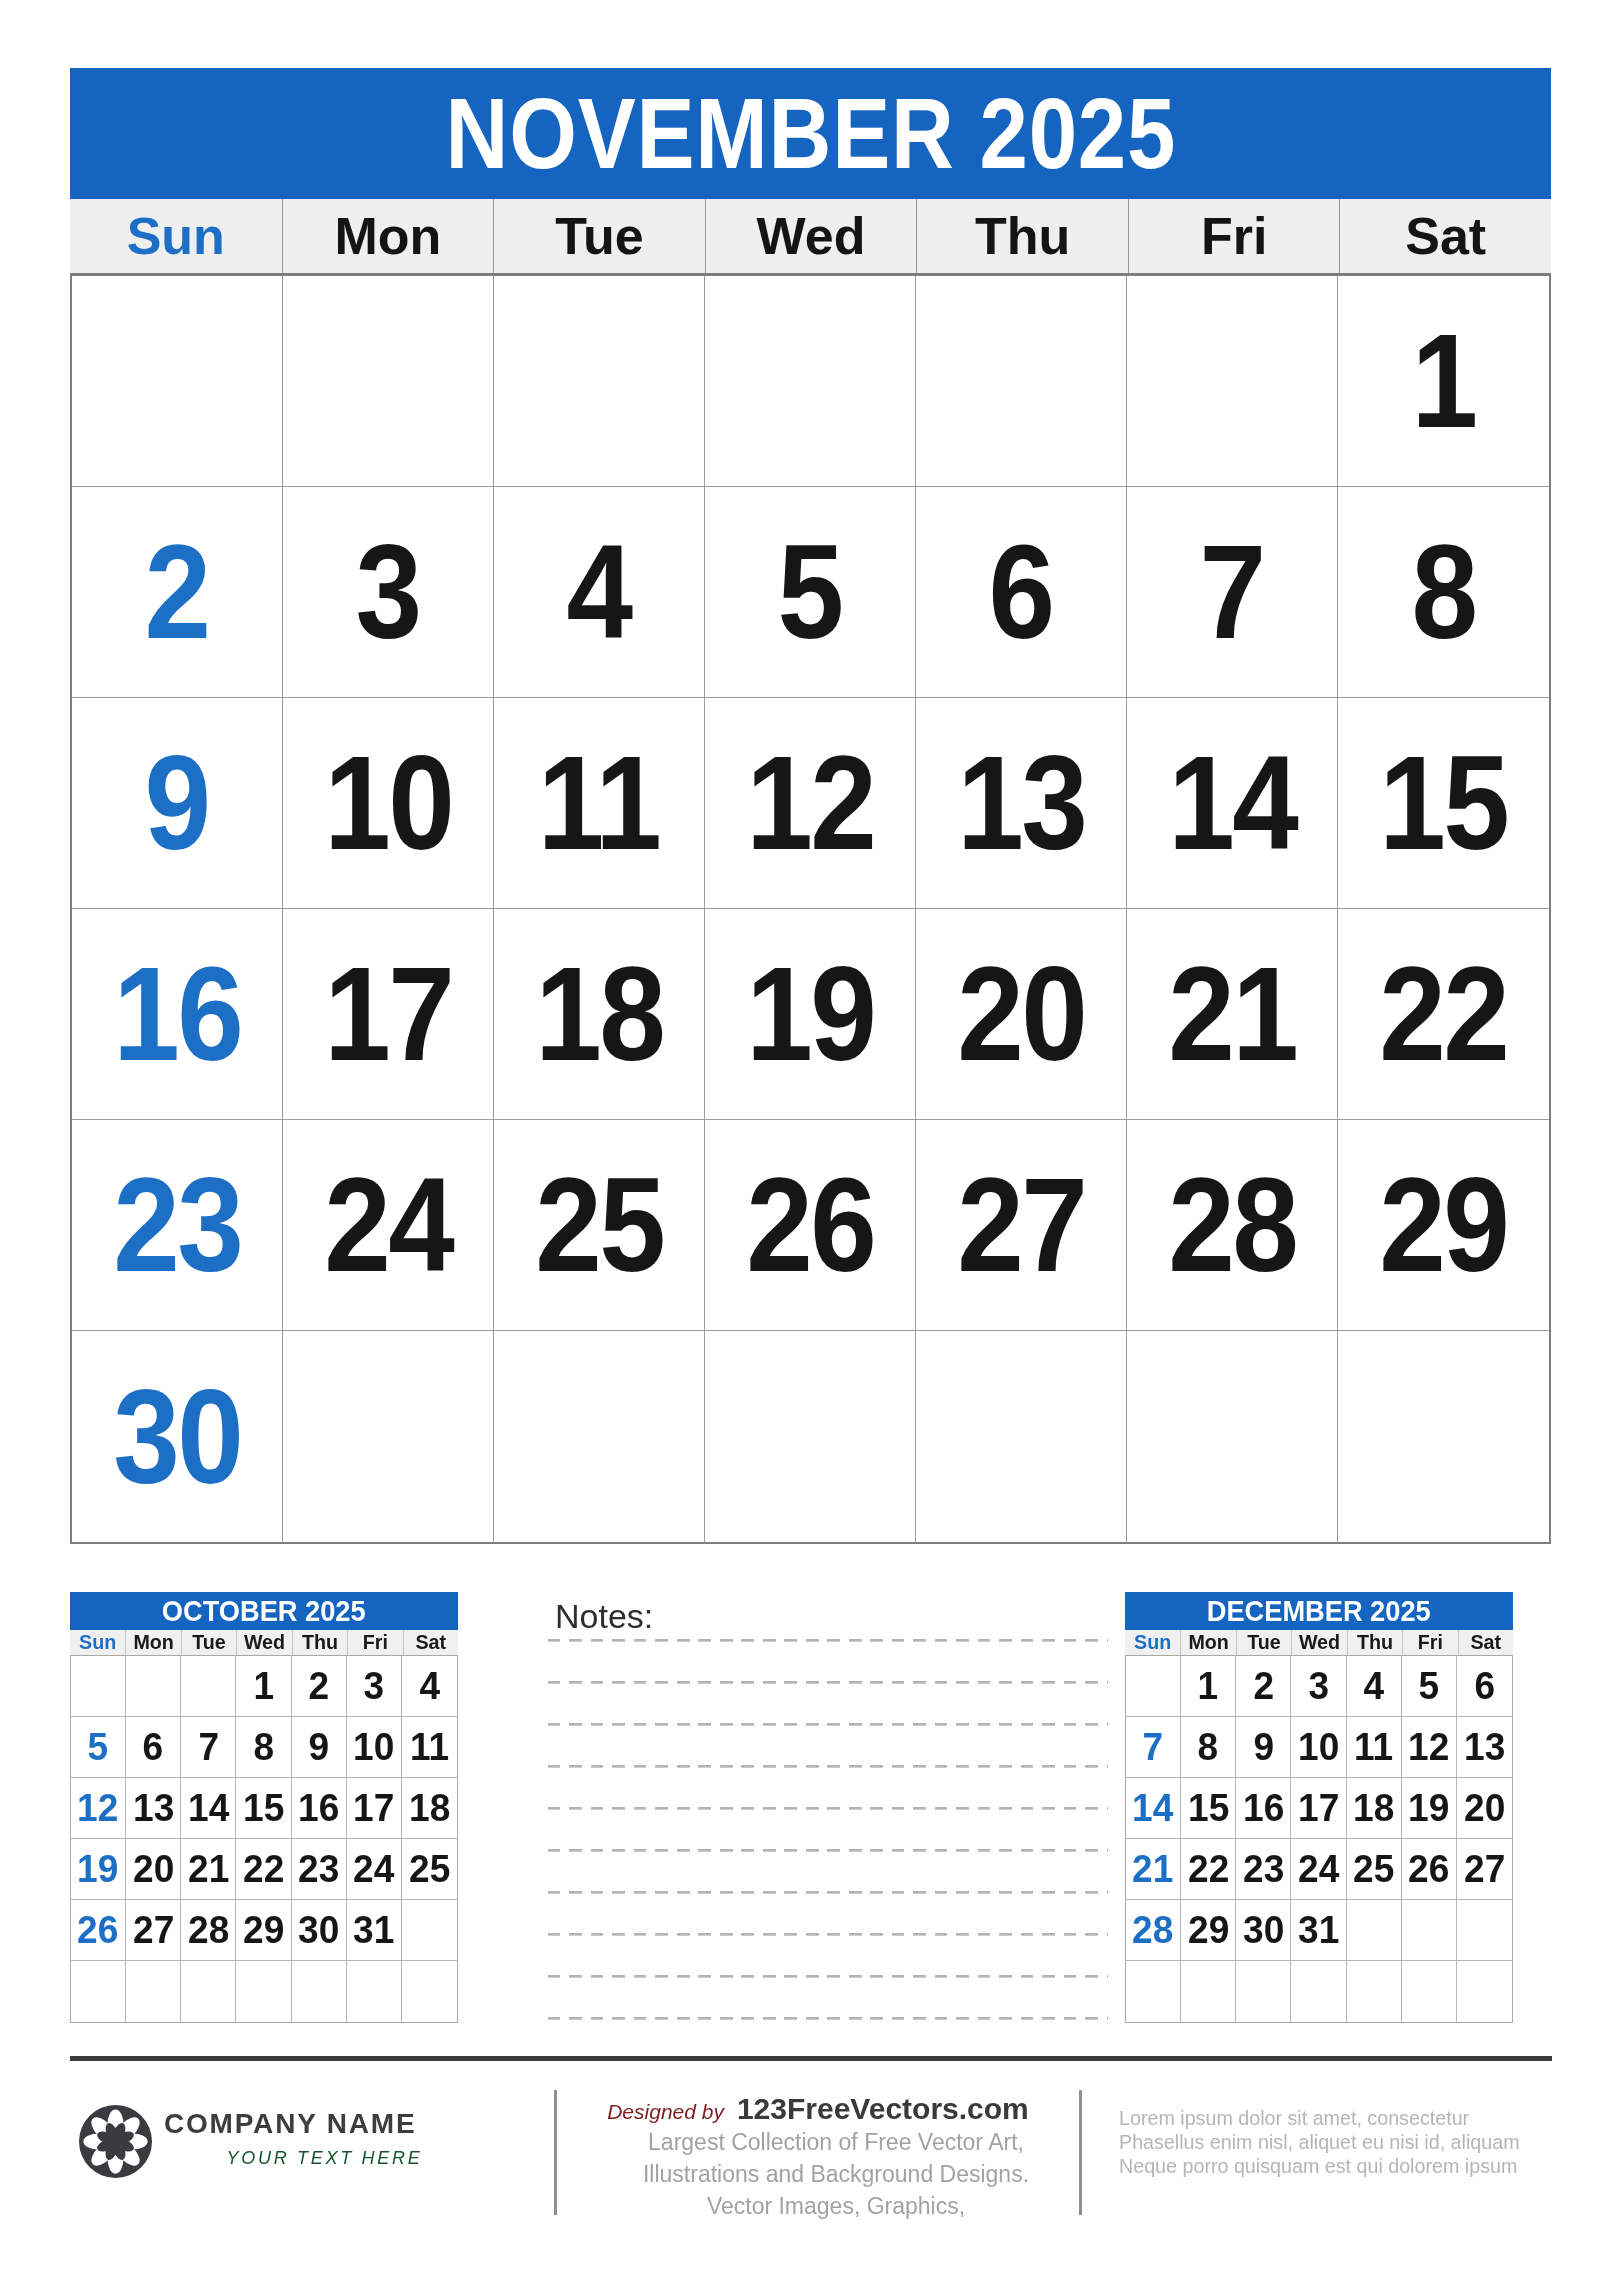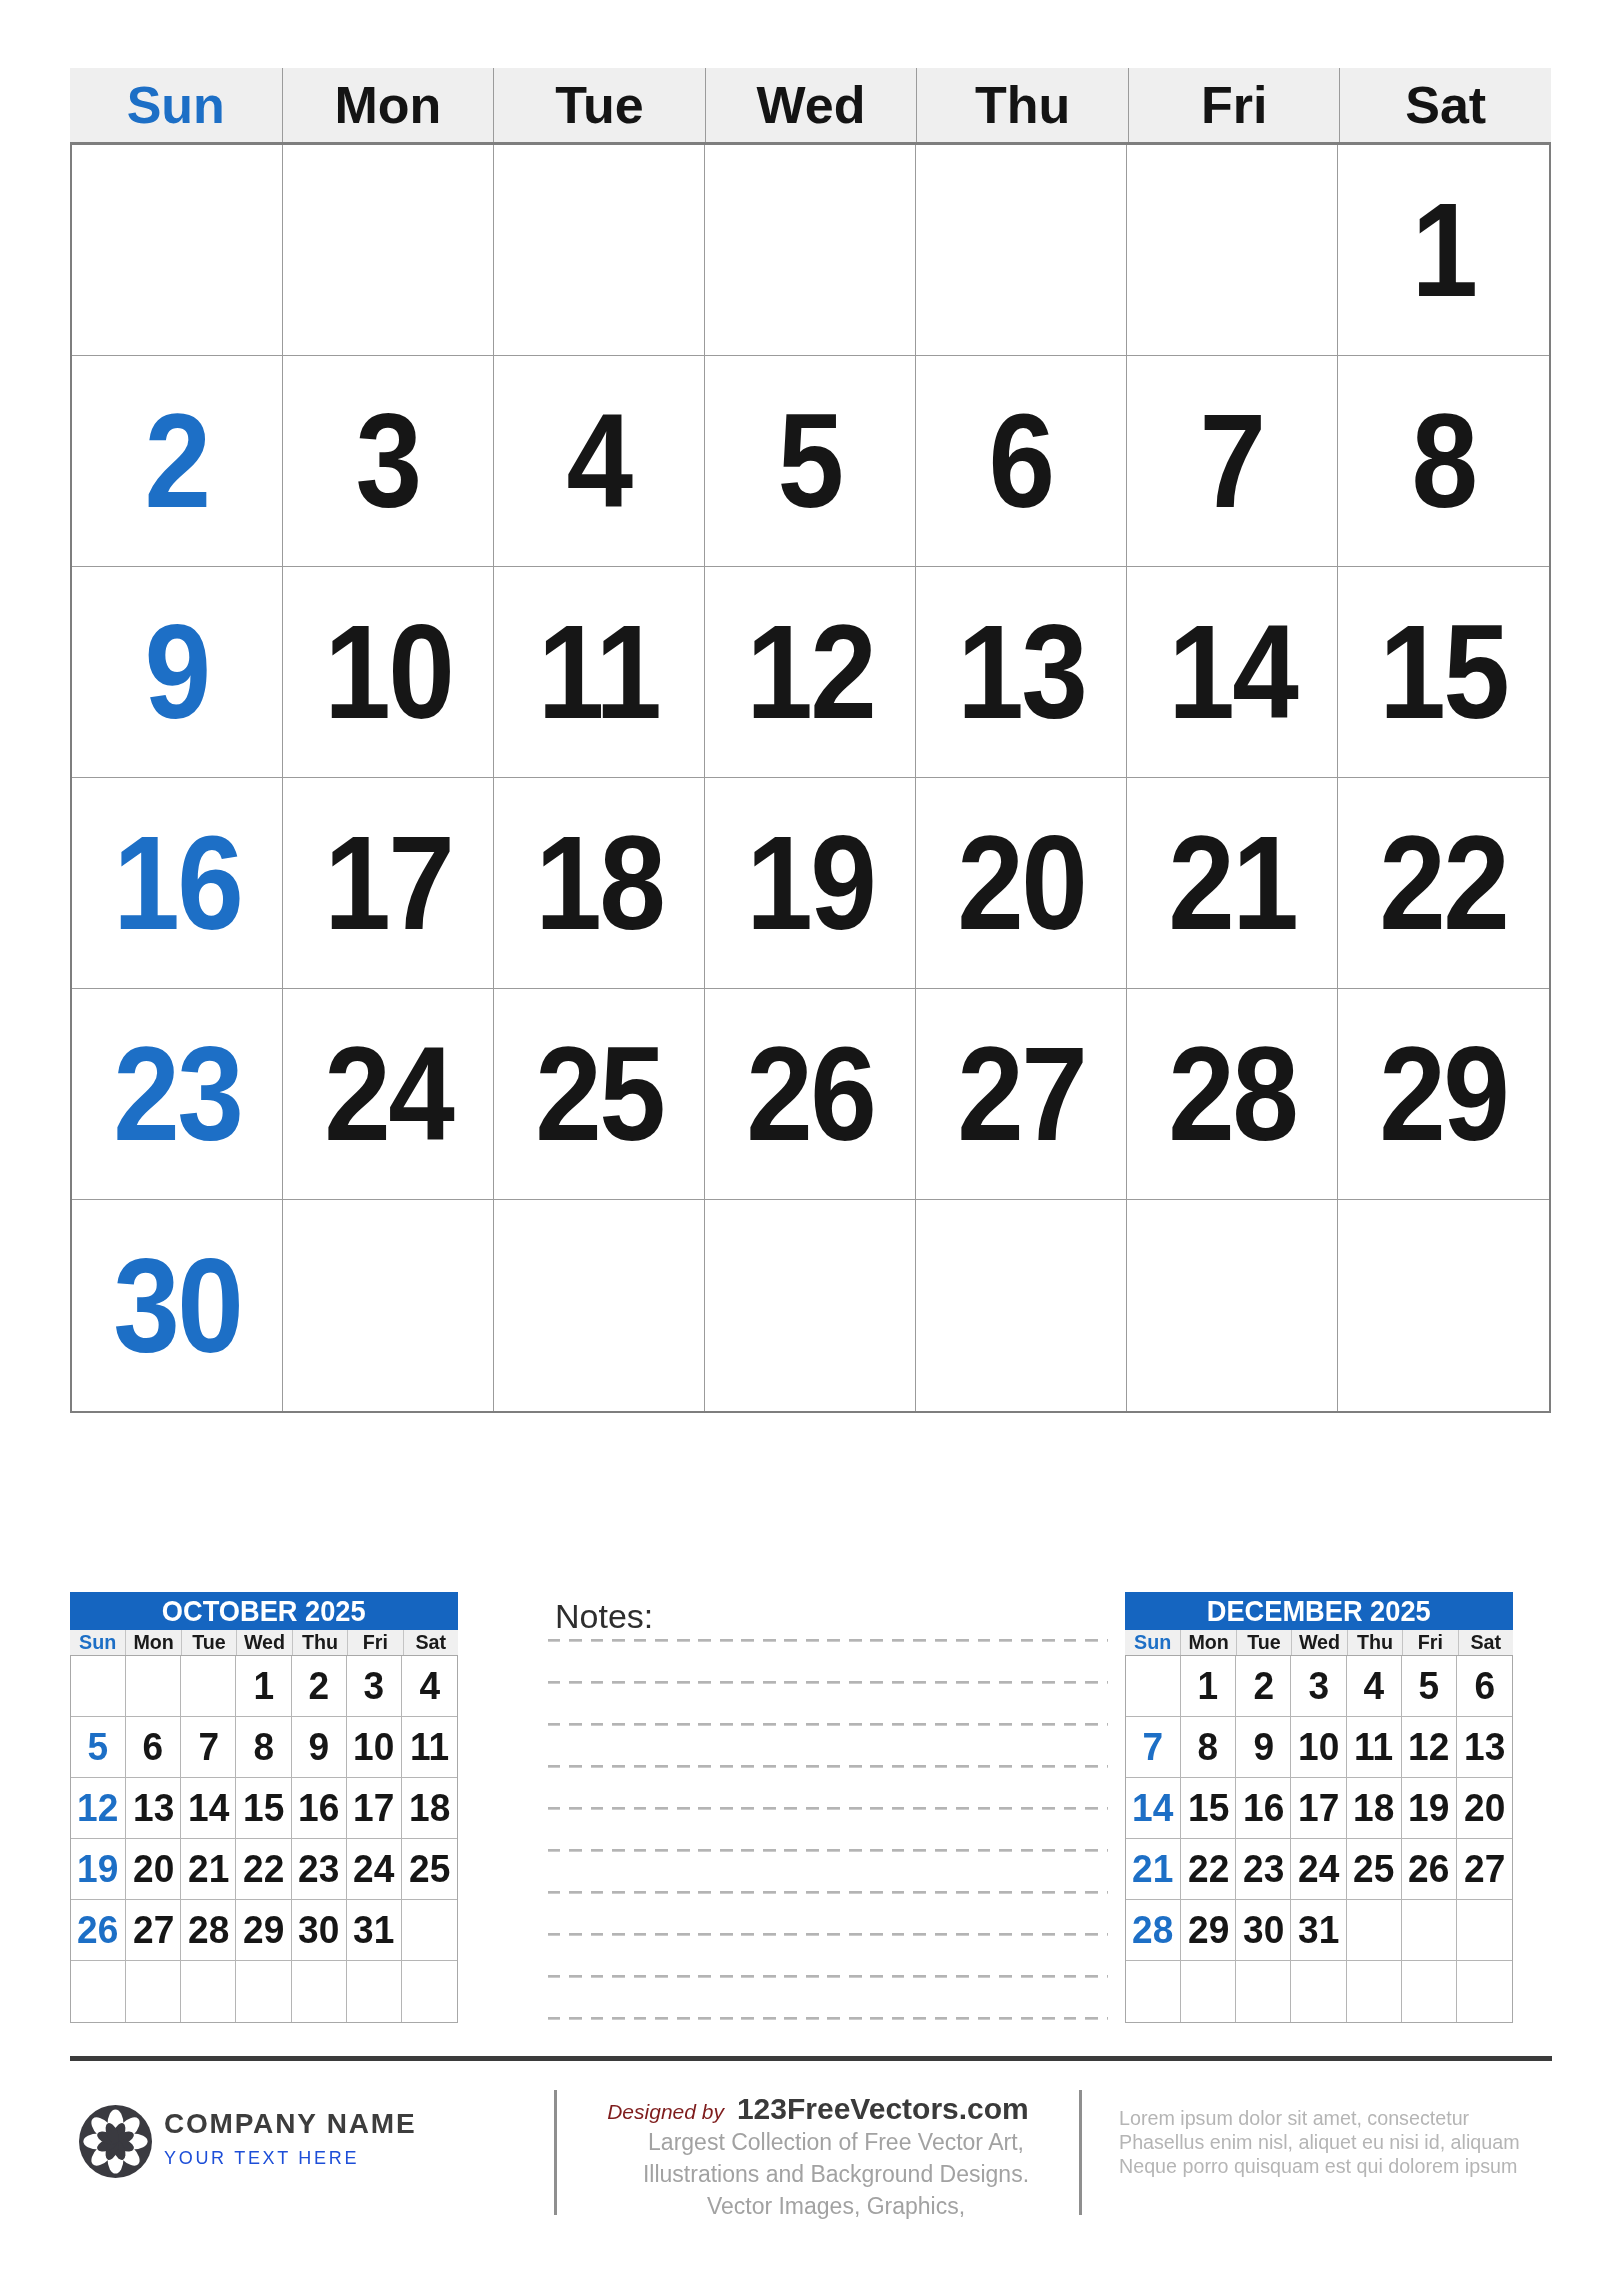--- a/index.html
+++ b/index.html
@@ -101,42 +101,45 @@
   }
 
   
   #footer-divider{ left:70px; top:2056px; width:1482px; height:4.5px; background:#3b3b3b; }
   #logo{ left:79px; top:2105px; width:73px; height:73px; }
   #company-name{
     left:164px; top:2108px; font-size:28px; font-weight:bold;
     color:#3d3d3d; letter-spacing:1.8px; white-space:nowrap;
   }
   #company-tagline{
-    left:164px; top:2148px; width:321px; text-align:left;
-    font-size:18px; letter-spacing:2.7px; color:#1d4ed8; white-space:nowrap;
+    left:164px; top:2148px; width:321px; text-align:center;
+    font-size:18px; letter-spacing:2.7px; color:#14532d; white-space:nowrap;font-style:italic;
   }
   .vdiv{ width:2.7px; height:125px; background:#8f8f8f; top:2090px; }
   #vdiv-left{ left:554px; } #vdiv-right{ left:1079px; }
   #footer-center{ left:557px; top:2092px; width:522px; text-align:center; }
   #designed-line{ white-space:nowrap; }
   #designed-by{ font-size:21px; font-style:italic; color:#7f1d1d; }
   #designer{ font-size:30px; font-weight:bold; color:#3a3a3a; margin-left:9px; }
   .desc-line{ font-size:23px; color:#a2a2a2; line-height:32px;margin-left:36px; }
   #footer-center .desc-line:first-of-type{ margin-top:10.7px; }
   #footer-right{
     left:1119px; top:2106px; width:430px;
     font-size:19.7px; color:#b5b5b5; line-height:24px;
   }
 </style>
 </head>
 <body>
 
 <div class="page">
 
   <div class="abs" id="main-cal">
+    <div class="main-title">
+      <span>NOVEMBER 2025</span>
+    </div>
     <div class="main-dayrow">
         <div class="dh sun">Sun</div>
         <div class="dh">Mon</div>
         <div class="dh">Tue</div>
         <div class="dh">Wed</div>
         <div class="dh">Thu</div>
         <div class="dh">Fri</div>
         <div class="dh">Sat</div>
       </div>
     <div class="main-grid">

